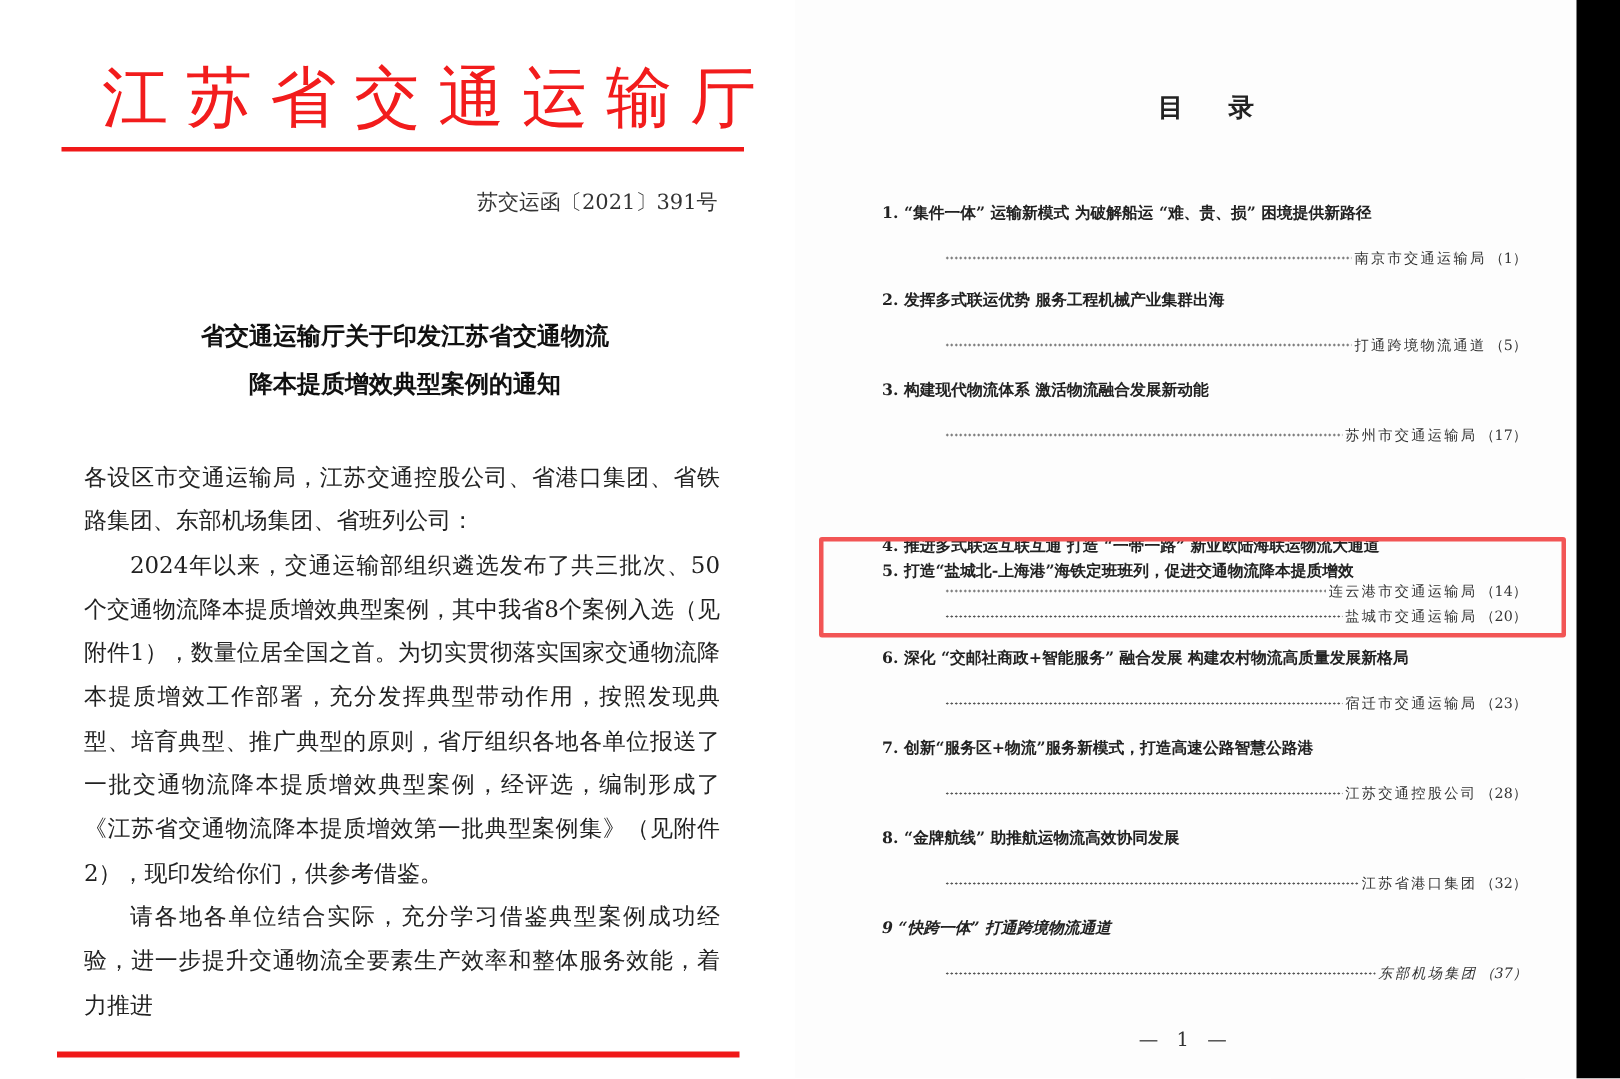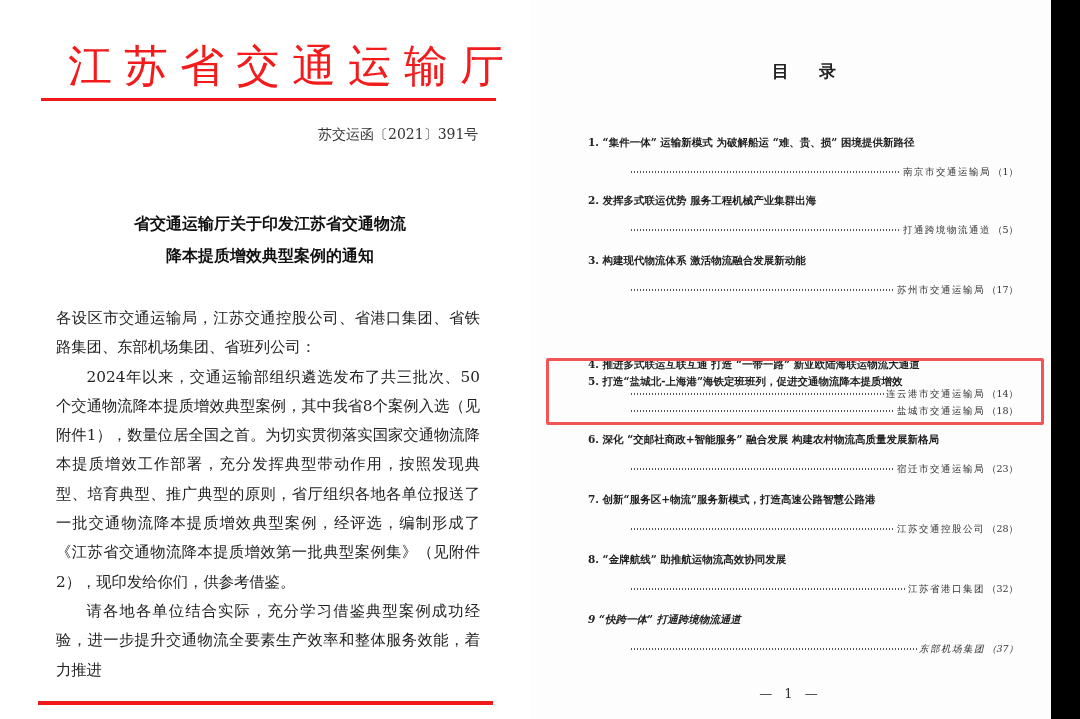--- a/index.html
+++ b/index.html
@@ -123,21 +123,21 @@
   </div>
 </div>
 
 <div class="highlight-box"></div>
 
 <div class="toc-item" style="top:374px;">
   <div class="toc-heading">5. 打造“盐城北-上海港”海铁定班班列，促进交通物流降本提质增效</div>
   <div class="toc-leader">
     <span class="toc-dots"></span>
     <span class="toc-source">盐城市交通运输局</span>
-    <span class="toc-page">（18）</span>
+    <span class="toc-page">（20）</span>
   </div>
 </div>
 
 <div class="toc-item" style="top:432px;">
   <div class="toc-heading">6. 深化 “交邮社商政+智能服务” 融合发展 构建农村物流高质量发展新格局</div>
   <div class="toc-leader">
     <span class="toc-dots"></span>
     <span class="toc-source">宿迁市交通运输局</span>
     <span class="toc-page">（23）</span>
   </div>

